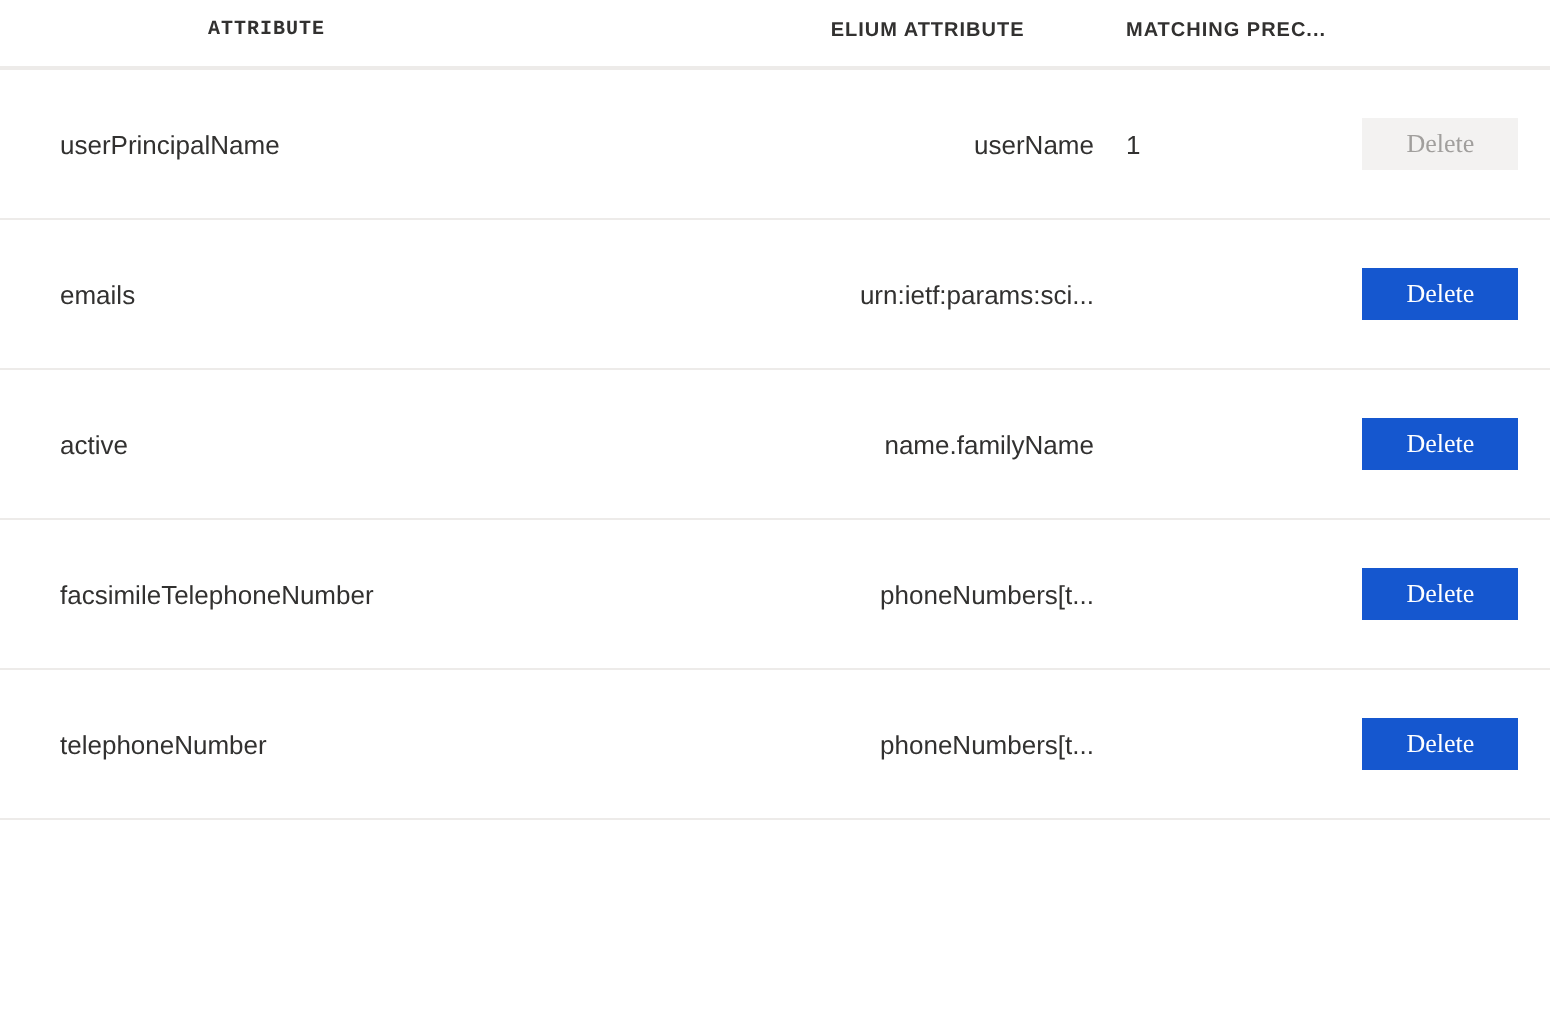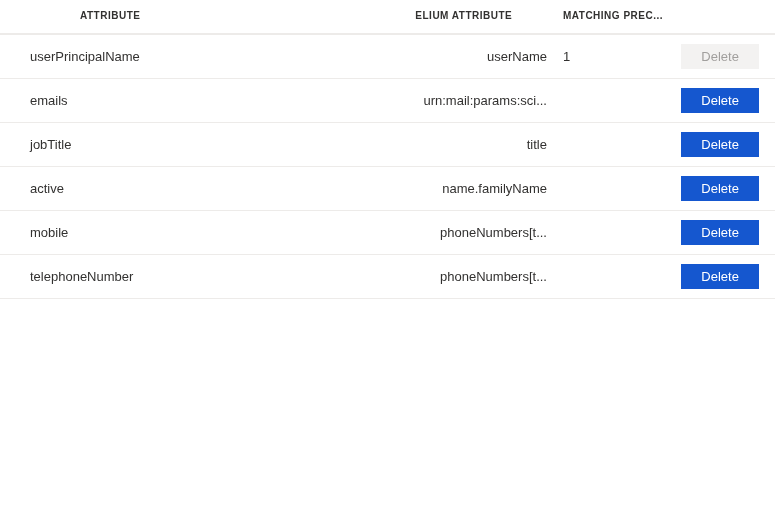--- a/index.html
+++ b/index.html
@@ -24,27 +24,28 @@
       font-weight: 600;
       letter-spacing: 0.5px;
       text-align: left;
       color: #323130;
       padding: 10px 8px 12px 8px;
       text-transform: uppercase;
       border-bottom: 2px solid #edebe9;
       white-space: nowrap;
     }
     .header-row th.col-attr {
-      padding-left: 80px;
+      padding-left: 104px;
+      font-family: Liberation Mono, monospace;
     }
     tbody tr {
       border-bottom: 1px solid #edebe9;
     }
     tbody td {
-      padding: 9px 8px;
+      padding: 24px 8px;
       vertical-align: middle;
       font-size: 13px;
       color: #323130;
       white-space: nowrap;
       overflow: hidden;
       text-overflow: ellipsis;
     }
     td.col-attr {
       padding-left: 30px;
       width: 400px;
@@ -56,20 +57,21 @@
       text-align: right;
     }
     td.col-prec {
       width: 110px;
       max-width: 110px;
     }
     td.col-action {
       width: 100px;
       text-align: left;
       padding-right: 14px;
+      font-family: Liberation Serif, serif;
     }
     .btn {
       display: inline-block;
       min-width: 78px;
       padding: 4px 14px;
       font-size: 13px;
       text-align: center;
       border: 1px solid transparent;
       cursor: pointer;
       font-family: inherit;
@@ -100,38 +102,32 @@
   </thead>
   <tbody id="table-body">
   <tr>
         <td class="col-attr">userPrincipalName</td>
         <td class="col-elium">userName</td>
         <td class="col-prec">1</td>
         <td class="col-action"><button class="btn btn-disabled" disabled="">Delete</button></td>
       </tr>
       <tr>
         <td class="col-attr">emails</td>
-        <td class="col-elium">urn:mail:params:sci...</td>
-        <td class="col-prec"></td>
-        <td class="col-action"><button class="btn btn-primary">Delete</button></td>
-      </tr>
-      <tr>
-        <td class="col-attr">jobTitle</td>
-        <td class="col-elium">title</td>
+        <td class="col-elium">urn:ietf:params:sci...</td>
         <td class="col-prec"></td>
         <td class="col-action"><button class="btn btn-primary">Delete</button></td>
       </tr>
       <tr>
         <td class="col-attr">active</td>
         <td class="col-elium">name.familyName</td>
         <td class="col-prec"></td>
         <td class="col-action"><button class="btn btn-primary">Delete</button></td>
       </tr>
       <tr>
-        <td class="col-attr">mobile</td>
+        <td class="col-attr">facsimileTelephoneNumber</td>
         <td class="col-elium">phoneNumbers[t...</td>
         <td class="col-prec"></td>
         <td class="col-action"><button class="btn btn-primary">Delete</button></td>
       </tr>
       <tr>
         <td class="col-attr">telephoneNumber</td>
         <td class="col-elium">phoneNumbers[t...</td>
         <td class="col-prec"></td>
         <td class="col-action"><button class="btn btn-primary">Delete</button></td>
       </tr>

